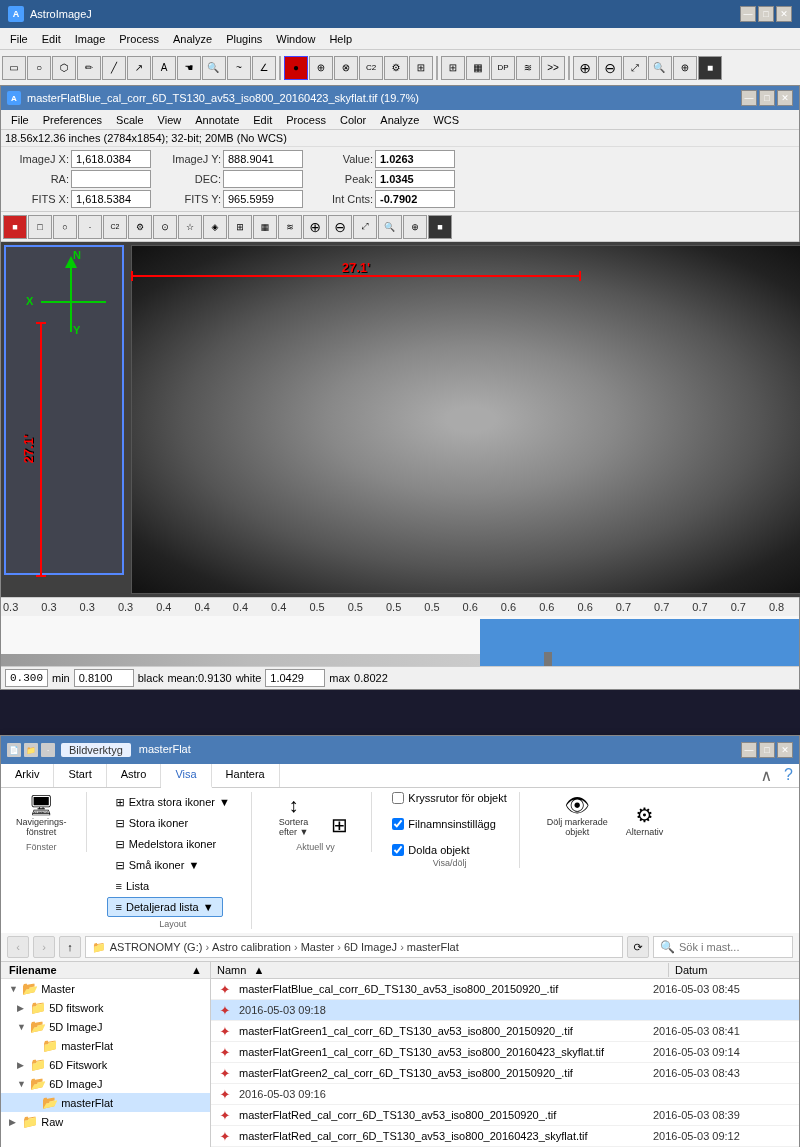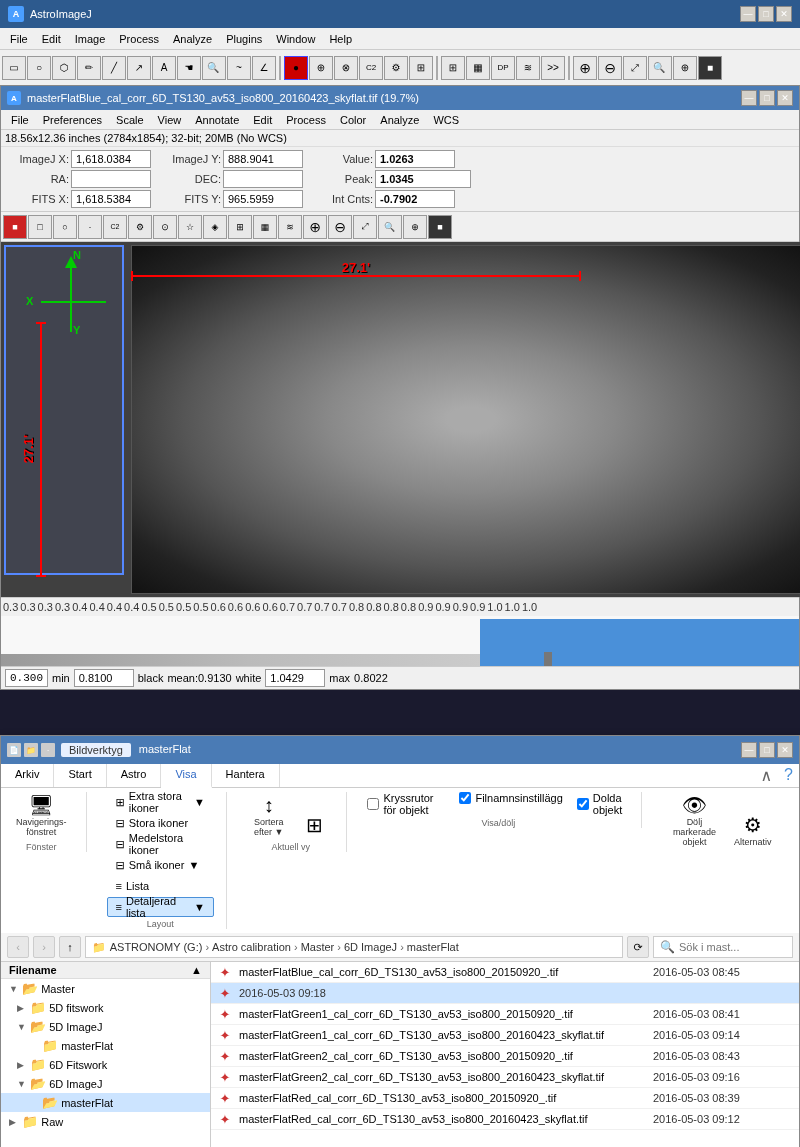--- a/index.html
+++ b/index.html
@@ -36,21 +36,21 @@
     .info-bar { background: #f0f0f0; padding: 2px 4px; font-size: 11px; border-bottom: 1px solid #ddd; }
     .coord-label { font-size: 11px; color: #333; min-width: 60px; text-align: right; }
     .coord-input { border: 1px solid #999; background: white; padding: 1px 4px; font-size: 11px; height: 18px; }
 
     
     .image-tools { background: #f0f0f0; padding: 2px; display: flex; gap: 1px; border-bottom: 1px solid #ccc; flex-wrap: wrap; height: 30px; align-items: center; }
     .img-tool { width: 24px; height: 24px; border: 1px solid #999; background: #e8e8e8; display: flex; align-items: center; justify-content: center; font-size: 9px; cursor: pointer; }
 
     
     .histogram-bar { background: #f0f0f0; border-top: 1px solid #ccc; }
-    .hist-scale { display: flex; font-size: 8px; color: #333; padding: 0 2px; overflow: hidden; white-space: nowrap; height: 18px; align-items: center; line-height: 1; }
+    .hist-scale { display: flex; font-size: 8px; color: #333; padding: 0 2px; overflow: hidden; white-space: nowrap; height: 18px; align-items: center; line-height: 1; gap: 21px; }
     .hist-canvas { height: 50px; background: #f8f8f8; position: relative; overflow: hidden; }
     .hist-controls { display: flex; align-items: center; padding: 2px 4px; gap: 4px; background: #f0f0f0; border-top: 1px solid #ccc; }
     .hist-input { border: 1px solid #999; background: white; padding: 1px 4px; font-size: 11px; height: 18px; }
     .hist-label { font-size: 11px; }
 
     
     .file-explorer { position: absolute; top: 735px; left: 0; width: 800px; background: white; border: 1px solid #888; box-shadow: 2px 2px 8px rgba(0,0,0,0.3); }
     .fe-title-bar { background: #4a7bb5; color: white; padding: 3px 6px; display: flex; align-items: center; justify-content: space-between; height: 28px; }
     .fe-title-left { display: flex; align-items: center; gap: 6px; }
     .fe-title-text { font-size: 12px; color: white; display: flex; gap: 8px; }
@@ -209,21 +209,21 @@
       <input class="coord-input" style="width: 80px;" value="888.9041" readonly="">
       <span class="coord-label" style="margin-left:8px;">Value:</span>
       <input class="coord-input" style="width: 80px; font-weight: bold;" value="1.0263" readonly="">
     </div>
     <div class="coord-row">
       <span class="coord-label">RA:</span>
       <input class="coord-input" style="width: 80px;" value="" readonly="">
       <span class="coord-label" style="margin-left:8px;">DEC:</span>
       <input class="coord-input" style="width: 80px;" value="" readonly="">
       <span class="coord-label" style="margin-left:8px;">Peak:</span>
-      <input class="coord-input" style="width: 96px; font-weight: bold;" value="1.0345" readonly="">
+      <input class="coord-input" style="width: 80px; font-weight: bold;" value="1.0345" readonly="">
     </div>
     <div class="coord-row">
       <span class="coord-label">FITS X:</span>
       <input class="coord-input" style="width: 80px;" value="1,618.5384" readonly="">
       <span class="coord-label" style="margin-left:8px;">FITS Y:</span>
       <input class="coord-input" style="width: 80px;" value="965.5959" readonly="">
       <span class="coord-label" style="margin-left:8px;">Int Cnts:</span>
       <input class="coord-input" style="width: 80px; font-weight: bold;" value="-0.7902" readonly="">
     </div>
   </div>
@@ -445,21 +445,21 @@
         </div>
         <div class="rb-btn">
           <div class="rb-btn-icon">⊞</div>
           <div class="rb-btn-label"></div>
         </div>
       </div>
       <div class="ribbon-group-label">Aktuell vy</div>
     </div>
 
     <div class="ribbon-group">
-      <div class="ribbon-group-items" style="flex-direction:row;align-items:flex-start;gap:14px;">
+      <div class="ribbon-group-items" style="flex-direction:column;align-items:flex-start;gap:14px;">
         <label class="rb-checkbox">
           <input type="checkbox" style="">
           <span>Kryssrutor för objekt</span>
         </label>
         <label class="rb-checkbox">
           <input type="checkbox" checked="" style="">
           <span>Filnamnsinstillägg</span>
         </label>
         <label class="rb-checkbox">
           <input type="checkbox" checked="" style="">
@@ -551,20 +551,29 @@
       </div>
       <div class="tree-item">
         <span class="arrow">▶</span>
         <span class="folder-icon">📁</span>
         <span>Raw</span>
       </div>
     </div>
 
     <div style="flex:1;overflow-y:auto;background:white;">
 
+      <div style="display:flex;background:#f0f0f0;border-bottom:1px solid #ccc;padding:1px 0;">
+        <div style="flex:1;font-size:11px;padding:1px 6px;cursor:pointer;border-right:1px solid #ccc;">
+          <span>Namn</span>
+          <span style="margin-left:4px;">▲</span>
+        </div>
+        <div style="width:130px;font-size:11px;padding:1px 6px;cursor:pointer;">
+          <span>Datum</span>
+        </div>
+      </div>
 
       <div class="file-row">
         <div class="file-icon">
             <span style="color:#cc3333;font-size:13px;">✦</span>
           </div>
         <span class="file-name">masterFlatBlue_cal_corr_6D_TS130_av53_iso800_20150920_.tif</span>
         <span class="file-date">2016-05-03 08:45</span>
       </div>
       <div class="file-row selected">
         <div class="file-icon">
@@ -590,21 +599,20 @@
         <div class="file-icon">
             <span style="color:#cc3333;font-size:13px;">✦</span>
           </div>
         <span class="file-name">masterFlatGreen2_cal_corr_6D_TS130_av53_iso800_20150920_.tif</span>
         <span class="file-date">2016-05-03 08:43</span>
       </div>
       <div class="file-row">
         <div class="file-icon">
             <span style="color:#cc3333;font-size:13px;">✦</span>
           </div>
-        <span class="file-name">masterFlatGreen2_cal_corr_6D_TS130_av53_iso800_20160423_skyflat.tif</span>
         <span class="file-date">2016-05-03 09:16</span>
       </div>
       <div class="file-row">
         <div class="file-icon">
             <span style="color:#cc3333;font-size:13px;">✦</span>
           </div>
         <span class="file-name">masterFlatRed_cal_corr_6D_TS130_av53_iso800_20150920_.tif</span>
         <span class="file-date">2016-05-03 08:39</span>
       </div>
       <div class="file-row">

